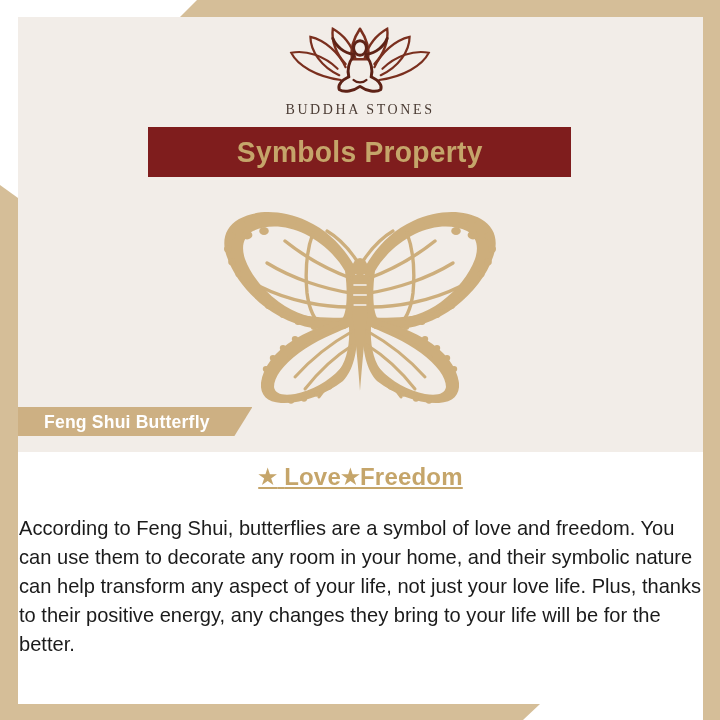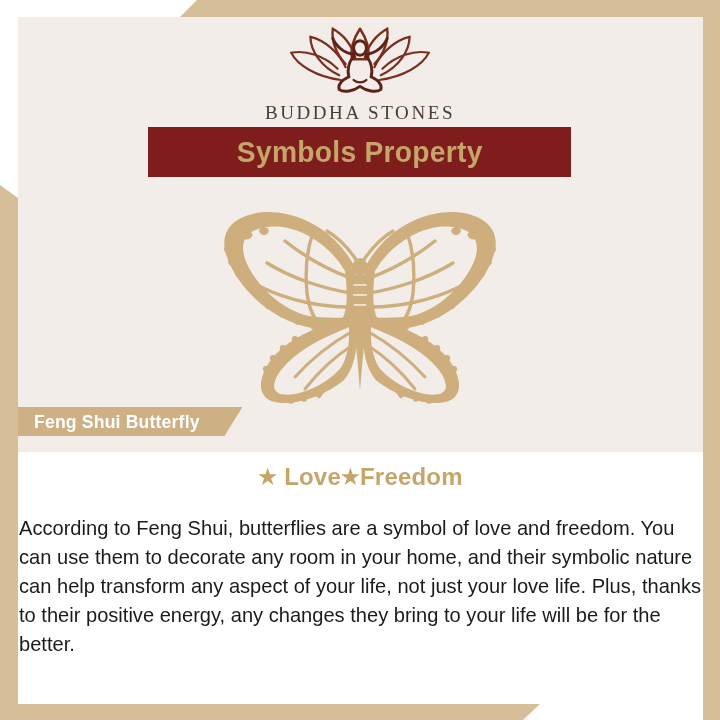--- a/index.html
+++ b/index.html
@@ -88,21 +88,21 @@
   .logo-mark {
     display: block;
     margin: 0 auto;
     width: 160px;
     height: 72px;
   }
   .logo-wordmark {
     display: block;
     margin: 6px auto 16px;
     font-family: "Liberation Serif", serif;
-    font-size: 19px;
+    font-size: 14px;
     letter-spacing: 2.6px;
     color: #4a3b33;
     font-weight: 400;
   }
 
   
   .title-band {
     position: absolute;
     left: 148px;
     top: 127px;
@@ -136,21 +136,21 @@
     height: 200px;
   }
 
   
   .fs-banner {
     position: absolute;
     left: 18px;
     top: 407px;
     height: 29px;
     background: #cdb083;
-    padding: 0 34px 0 16px;
+    padding: 0 34px 0 26px;
     display: flex;
     align-items: center;
     clip-path: polygon(0 0, 100% 0, calc(100% - 18px) 100%, 0 100%);
   }
   .fs-banner-text {
     font-family: "Liberation Sans Narrow", "Liberation Sans", sans-serif;
     font-size: 18.5px;
     font-weight: bold;
     color: #ffffff;
     letter-spacing: 0.2px;
@@ -165,20 +165,21 @@
     left: 18px;
     top: 463px;
     width: 685px;
     text-align: center;
     font-family: "Liberation Sans Narrow", "Liberation Sans", sans-serif;
     font-size: 24px;
     font-weight: bold;
     color: #c5a56a;
     letter-spacing: 0.2px;
     white-space: nowrap;
+    text-decoration: underline;
   }
   .lf-heading .star {
     font-size: 21px;
     vertical-align: 1px;
   }
 
   
   .body-text {
     position: absolute;
     left: 19px;

